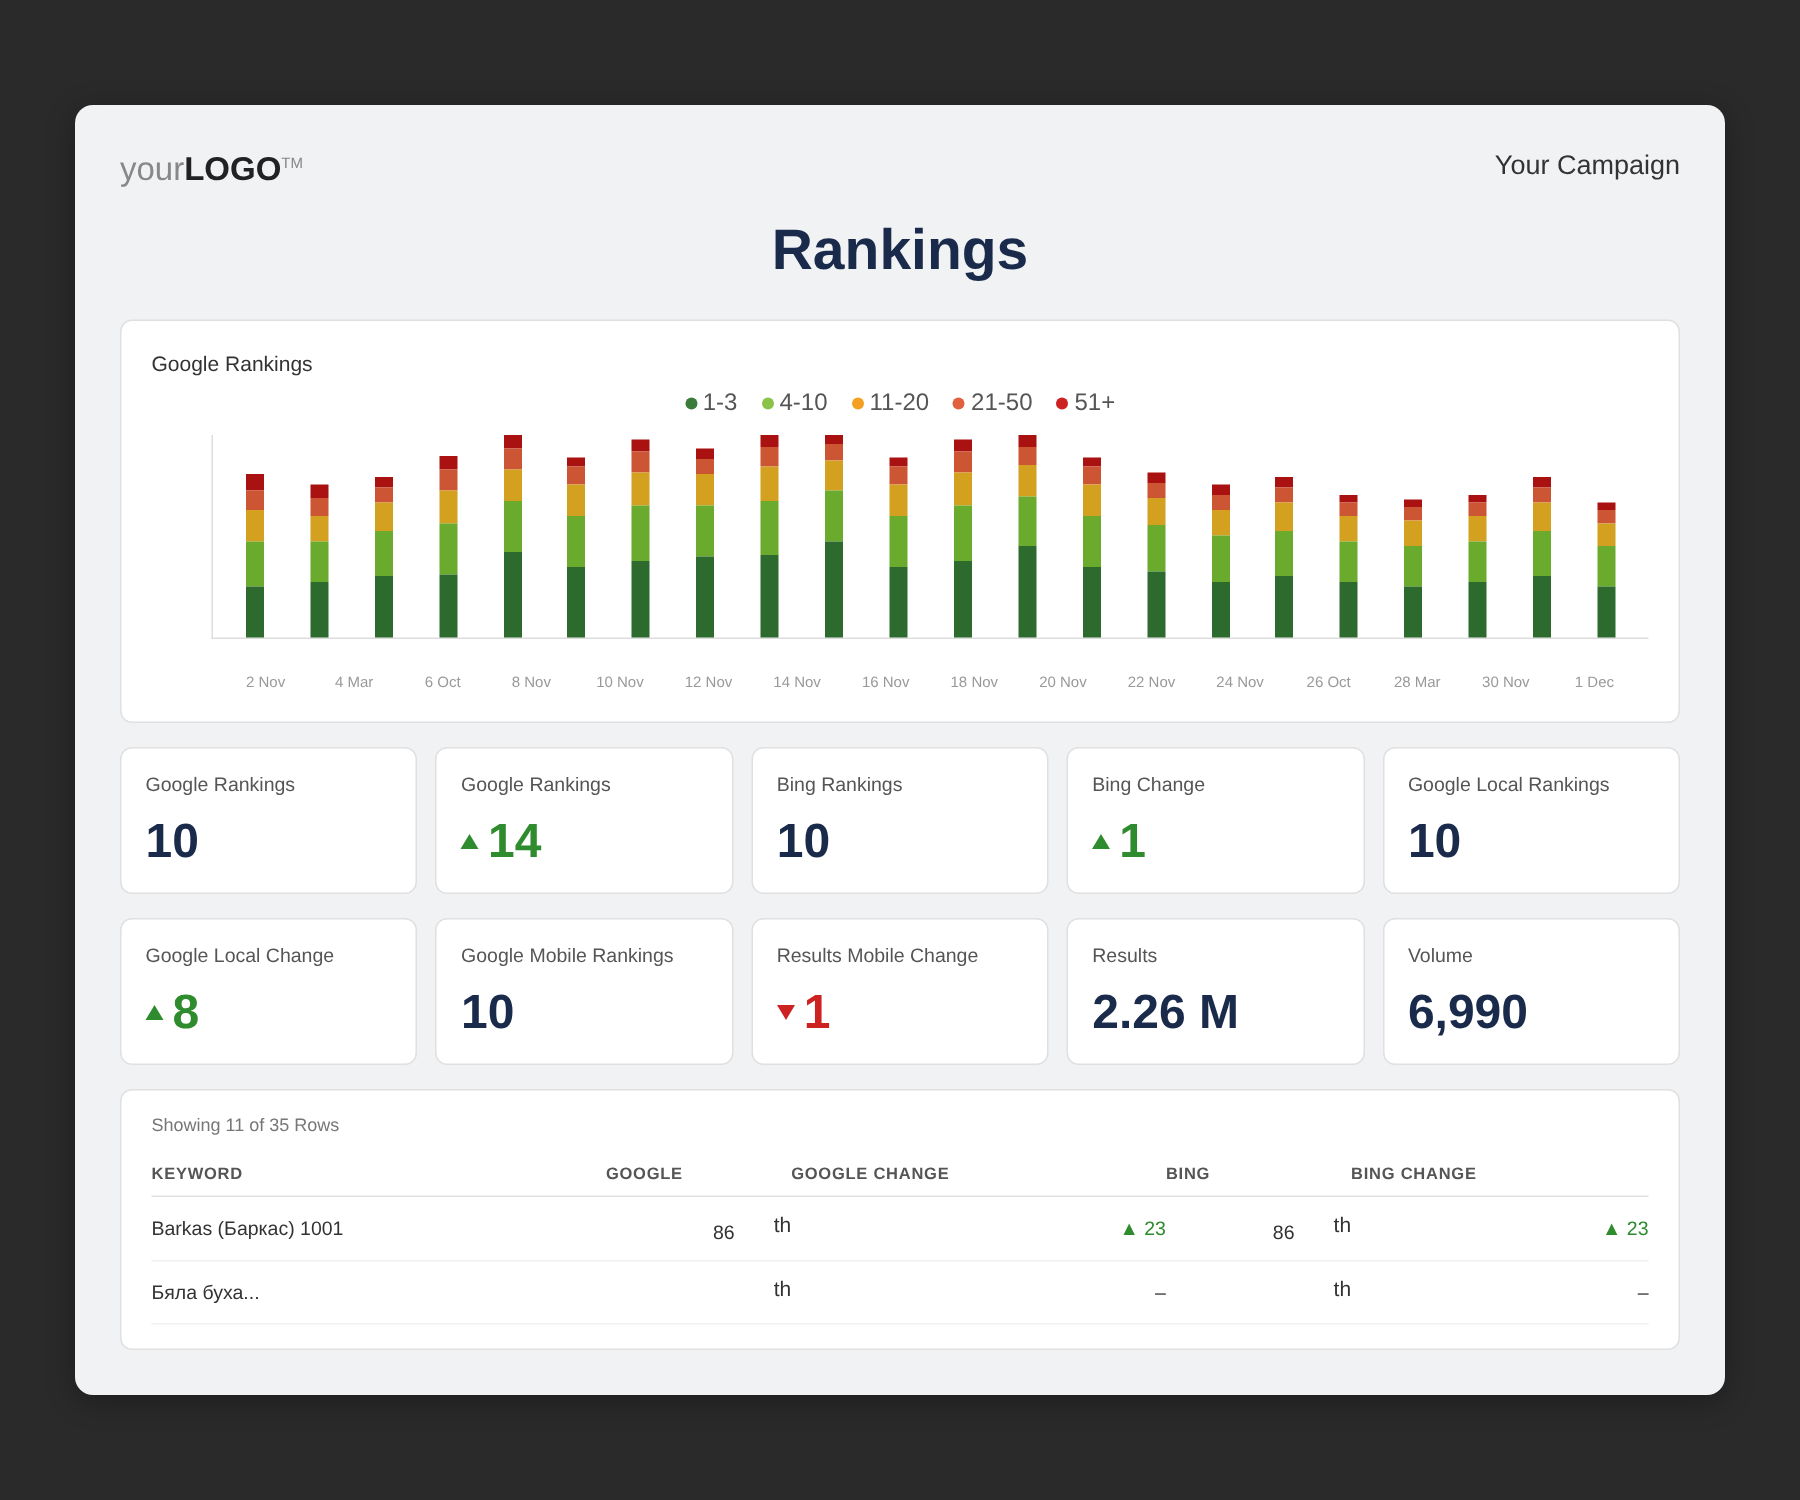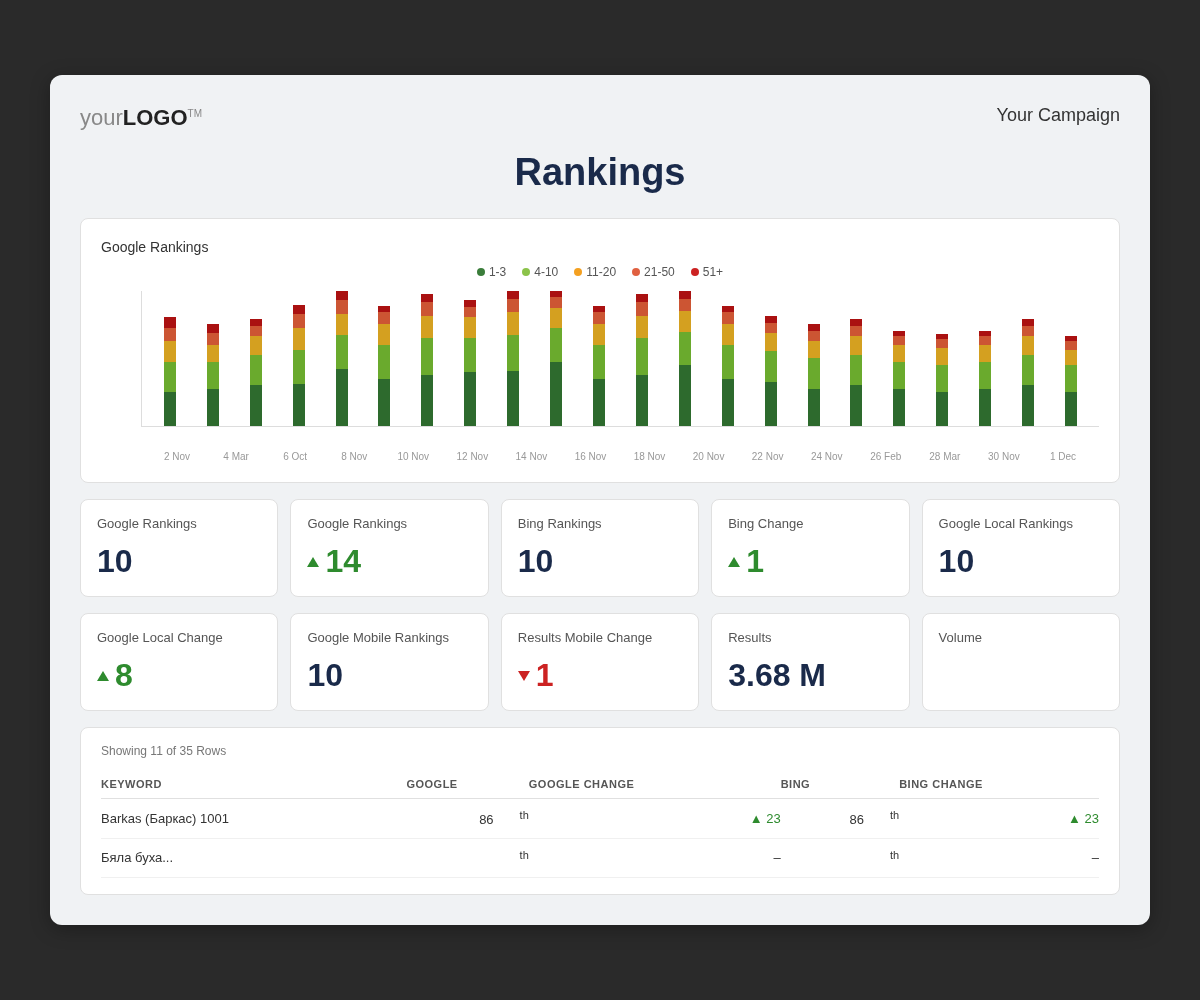--- a/index.html
+++ b/index.html
@@ -61,21 +61,21 @@
     .chart-title {
       font-size: 14px;
       color: #333;
       margin-bottom: 10px;
     }
     .legend {
       display: flex;
       justify-content: center;
       gap: 16px;
       margin-bottom: 12px;
-      font-size: 12px;
+      font-size: 16px;
       color: #555;
     }
     .legend-item {
       display: flex;
       align-items: center;
       gap: 4px;
     }
     .legend-dot {
       width: 8px;
       height: 8px;
@@ -214,21 +214,21 @@
       padding: 10px 0;
       font-size: 13px;
       color: #333;
       border-bottom: 1px solid #f0f0f0;
     }
     .data-table td.right { text-align: right; }
     .rank-val {
       display: inline;
     }
     .rank-sup {
-      font-size: 11px;
+      font-size: 14px;
       vertical-align: super;
       padding-left: 26px;
     }
     .change-pos { color: #2e8b2e; }
   </style>
 </head>
 <body>
 
 <div class="page-container">
 
@@ -429,21 +429,21 @@
         <span class="x-label">6 Oct</span>
         <span class="x-label">8 Nov</span>
         <span class="x-label">10 Nov</span>
         <span class="x-label">12 Nov</span>
         <span class="x-label">14 Nov</span>
         <span class="x-label">16 Nov</span>
         <span class="x-label">18 Nov</span>
         <span class="x-label">20 Nov</span>
         <span class="x-label">22 Nov</span>
         <span class="x-label">24 Nov</span>
-        <span class="x-label">26 Feb</span>
+        <span class="x-label">26 Oct</span>
         <span class="x-label">28 Mar</span>
         <span class="x-label">30 Nov</span>
         <span class="x-label">1 Dec</span>
       </div>
   </div>
 
   <div class="metric-grid" id="metrics-row1">
       <div class="metric-card">
         <div class="metric-label">Google Rankings</div>
         <div class="metric-value">
@@ -495,25 +495,28 @@
       <div class="metric-card">
         <div class="metric-label">Results Mobile Change</div>
         <div class="metric-value negative">
           <span class="arrow-down"></span>
           <span>1</span>
         </div>
       </div>
       <div class="metric-card">
         <div class="metric-label">Results</div>
         <div class="metric-value">
-          <span>3.68 M</span>
+          <span>2.26 M</span>
         </div>
       </div>
       <div class="metric-card">
         <div class="metric-label">Volume</div>
+        <div class="metric-value">
+          <span>6,990</span>
+        </div>
       </div>
     </div>
 
   <div class="table-card">
     <div class="table-info">Showing 11 of 35 Rows</div>
     <table class="data-table">
       <thead id="table-head">
           <tr>
             <th>KEYWORD</th>
             <th class="right">GOOGLE</th>

